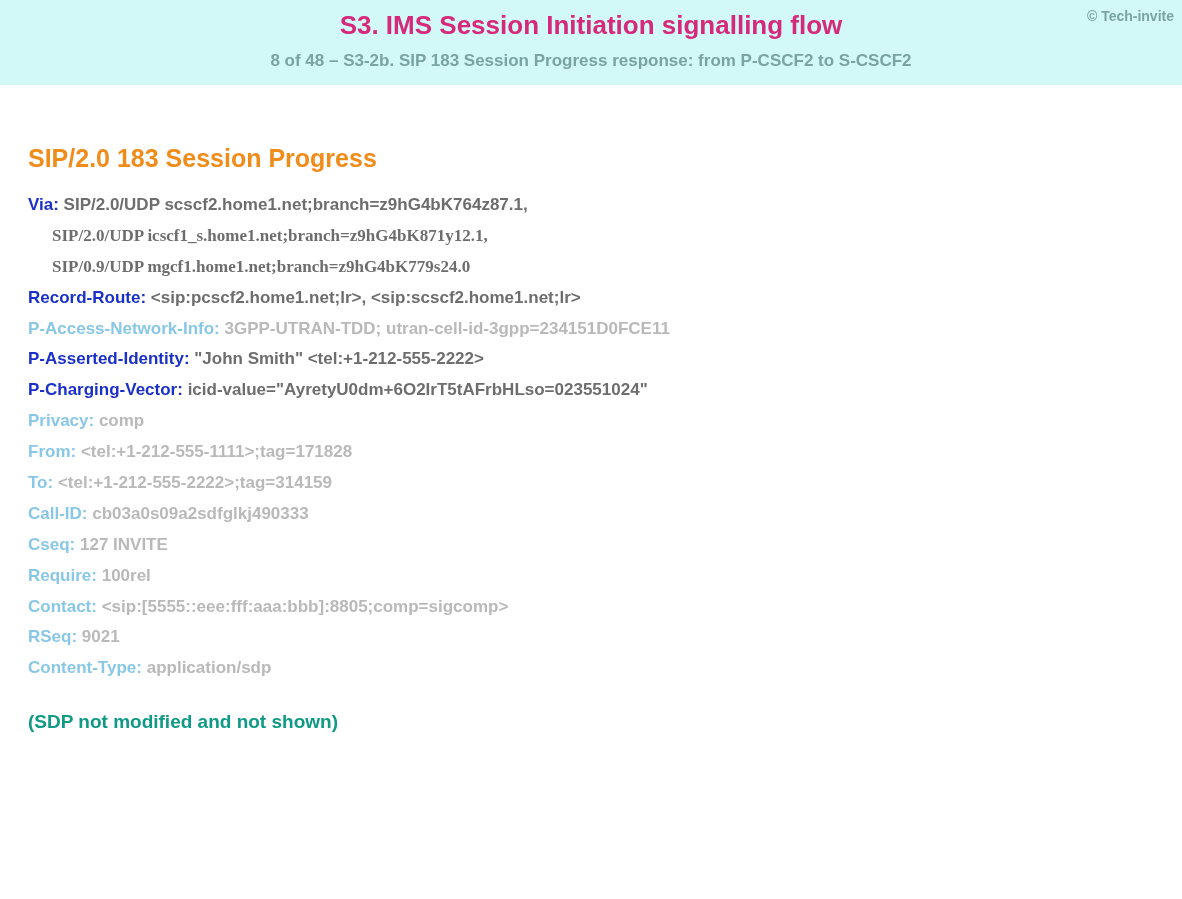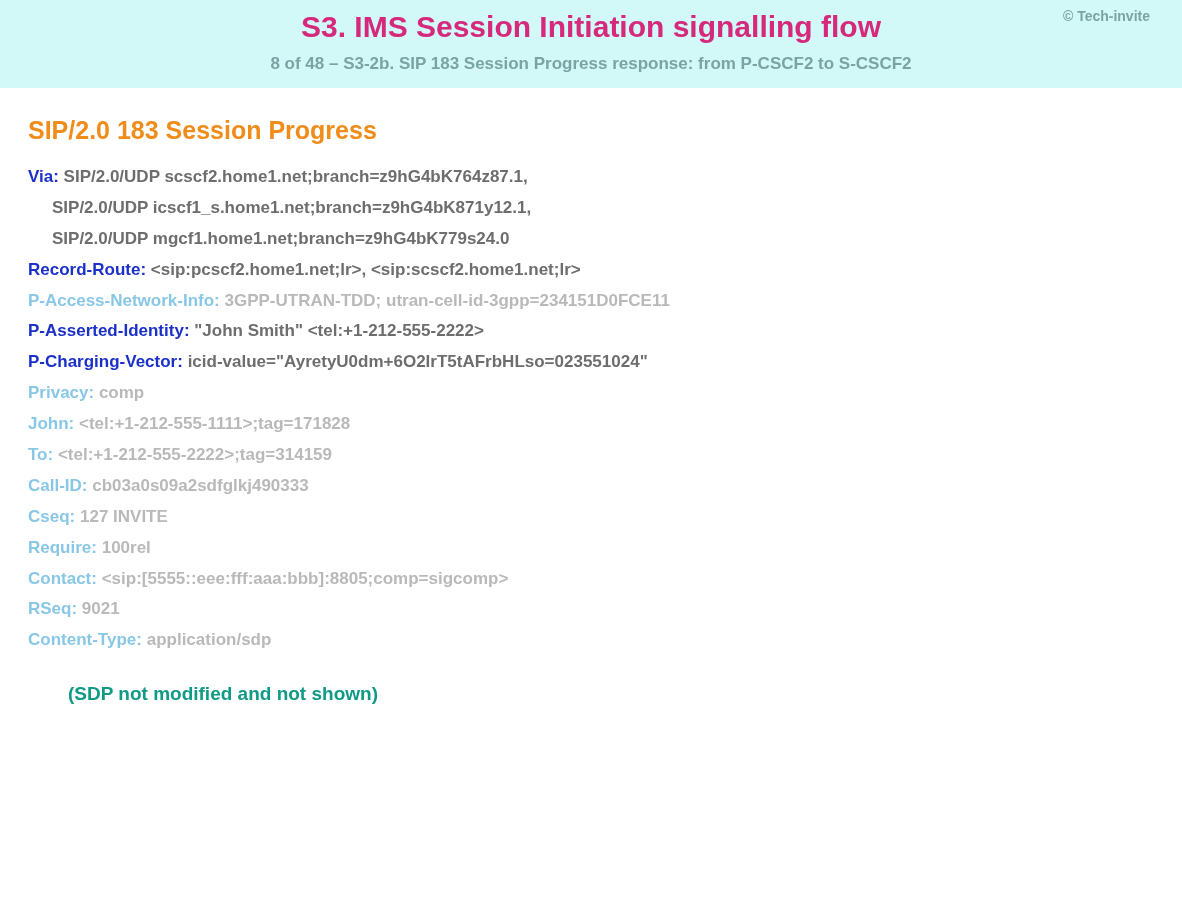--- a/index.html
+++ b/index.html
@@ -16,64 +16,64 @@
   }
   .header-banner {
     background: #d3f8f8;
     padding: 10px 20px 14px 20px;
     position: relative;
     text-align: center;
   }
   .copyright {
     position: absolute;
     top: 8px;
-    right: 32px;
+    right: 8px;
     font-size: 14px;
     color: #7aa3a3;
     font-weight: bold;
   }
   .main-title {
-    font-size: 30px;
+    font-size: 26px;
     font-weight: bold;
     color: #d6297c;
     margin-bottom: 10px;
   }
   .sub-title {
     font-size: 17px;
     font-weight: bold;
     color: #7aa3a3;
   }
   .content {
-    padding: 28px 28px 20px 28px;
+    padding: 59px 28px 20px 28px;
   }
   .sip-heading {
     font-size: 25px;
     font-weight: bold;
     color: #f08c1a;
     margin-bottom: 18px;
   }
   .field-line {
     font-size: 17px;
     font-weight: bold;
     line-height: 1.7;
     margin-bottom: 2px;
   }
   .field-line .hn { color: #1a30c9; }
   .field-line .hv { color: #6d6d6d; }
   .field-line .hn-light { color: #88c7e6; }
   .field-line .hv-light { color: #b9b9b9; }
   .continuation {
     padding-left: 24px;
+    font-family: Liberation Serif, serif;
   }
   .sdp-note {
     font-size: 19px;
     font-weight: bold;
     color: #0f9a86;
     margin-top: 28px;
-    margin-left: 40px;
   }
 </style>
 </head>
 <body>
 
 <div class="header-banner">
   <div class="copyright">© Tech-invite</div>
   <div class="main-title">S3. IMS Session Initiation signalling flow</div>
   <div class="sub-title">8 of 48 – S3-2b. SIP 183 Session Progress response: from P-CSCF2 to S-CSCF2</div>
 </div>
@@ -82,21 +82,21 @@
 
   <div class="sip-heading">SIP/2.0 183 Session Progress</div>
 
   <div class="field-line">
     <span class="hn">Via</span><span class="hn">: </span><span class="hv">SIP/2.0/UDP scscf2.home1.net;branch=z9hG4bK764z87.1,</span>
   </div>
   <div class="field-line continuation">
     <span class="hv">SIP/2.0/UDP icscf1_s.home1.net;branch=z9hG4bK871y12.1,</span>
   </div>
   <div class="field-line continuation">
-    <span class="hv">SIP/2.0/UDP mgcf1.home1.net;branch=z9hG4bK779s24.0</span>
+    <span class="hv">SIP/0.9/UDP mgcf1.home1.net;branch=z9hG4bK779s24.0</span>
   </div>
 
   <div class="field-line">
     <span class="hn">Record-Route</span><span class="hn">: </span><span class="hv">&lt;sip:pcscf2.home1.net;lr&gt;, &lt;sip:scscf2.home1.net;lr&gt;</span>
   </div>
 
   <div class="field-line">
     <span class="hn-light">P-Access-Network-Info</span><span class="hn-light">: </span><span class="hv-light">3GPP-UTRAN-TDD; utran-cell-id-3gpp=234151D0FCE11</span>
   </div>
 
@@ -106,21 +106,21 @@
 
   <div class="field-line">
     <span class="hn">P-Charging-Vector</span><span class="hn">: </span><span class="hv">icid-value="AyretyU0dm+6O2IrT5tAFrbHLso=023551024"</span>
   </div>
 
   <div class="field-line">
     <span class="hn-light">Privacy</span><span class="hn-light">: </span><span class="hv-light">comp</span>
   </div>
 
   <div class="field-line">
-    <span class="hn-light">John</span><span class="hn-light">: </span><span class="hv-light">&lt;tel:+1-212-555-1111&gt;;tag=171828</span>
+    <span class="hn-light">From</span><span class="hn-light">: </span><span class="hv-light">&lt;tel:+1-212-555-1111&gt;;tag=171828</span>
   </div>
 
   <div class="field-line">
     <span class="hn-light">To</span><span class="hn-light">: </span><span class="hv-light">&lt;tel:+1-212-555-2222&gt;;tag=314159</span>
   </div>
 
   <div class="field-line">
     <span class="hn-light">Call-ID</span><span class="hn-light">: </span><span class="hv-light">cb03a0s09a2sdfglkj490333</span>
   </div>
 

